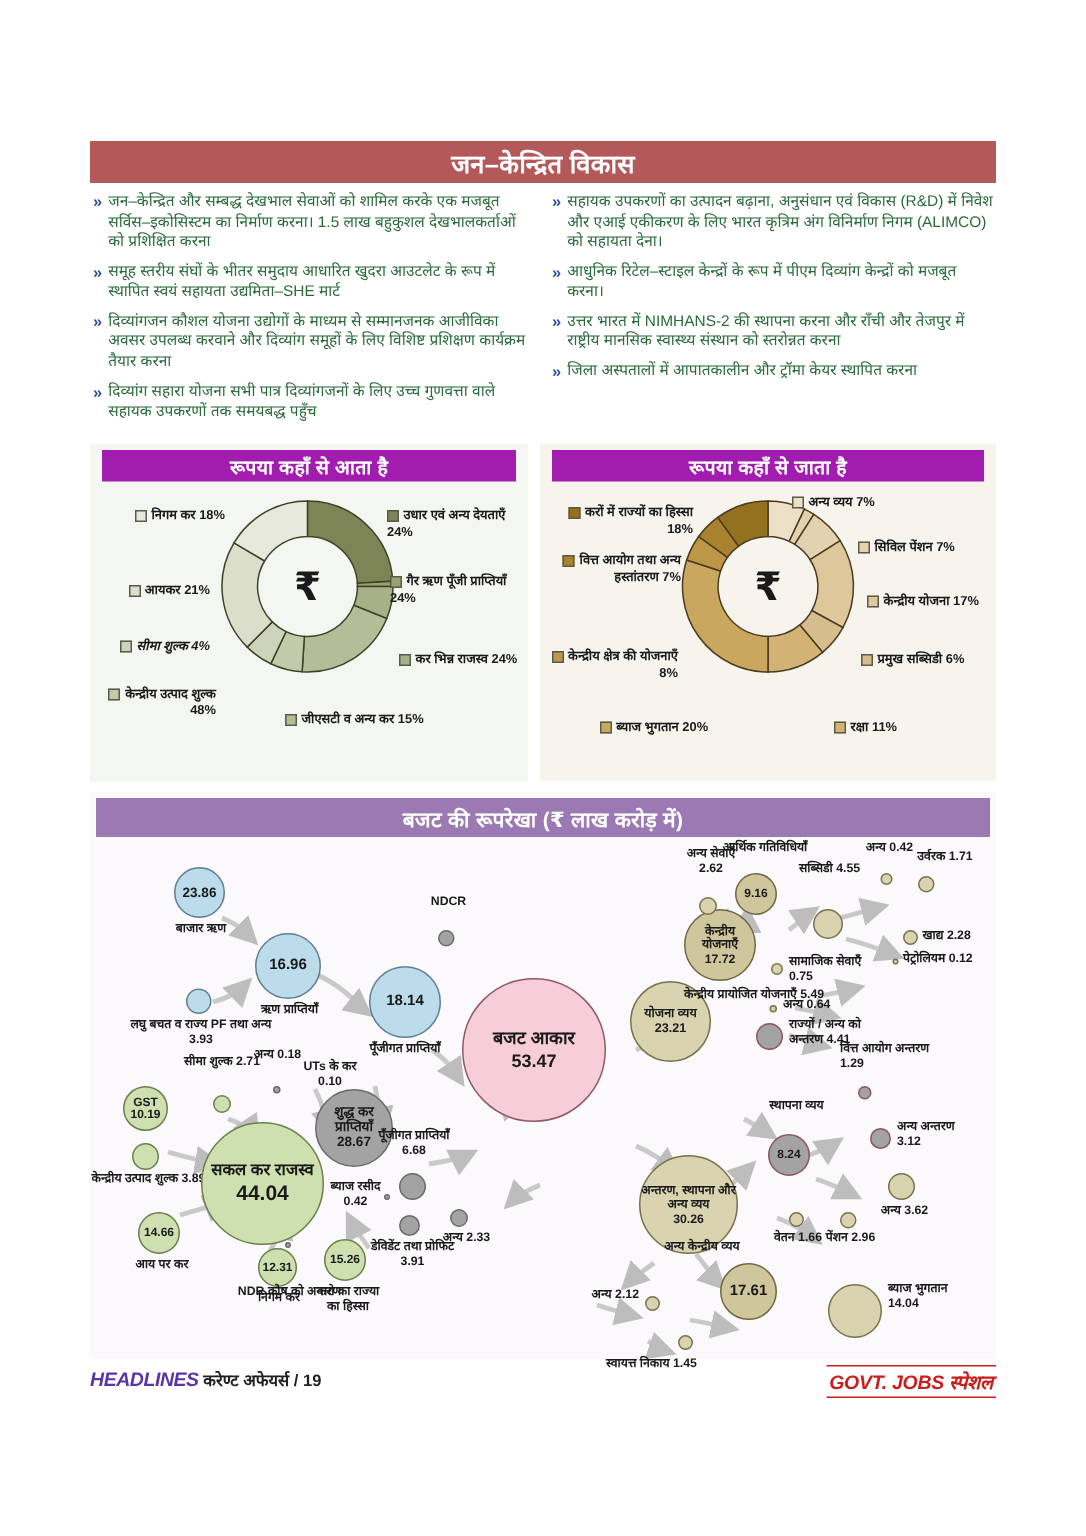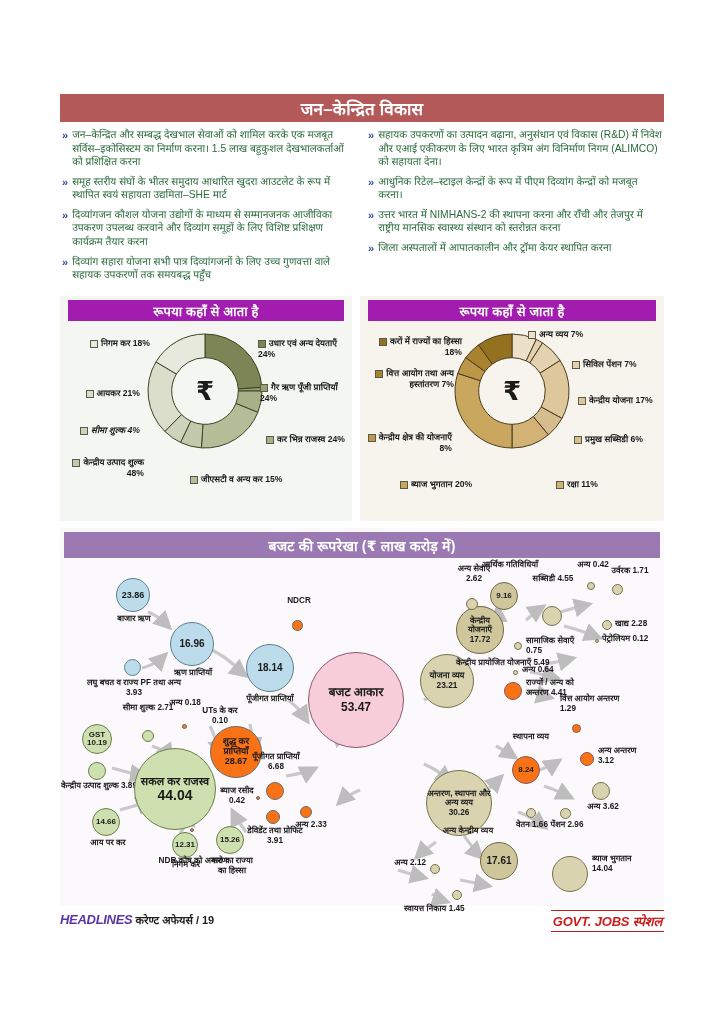--- a/index.html
+++ b/index.html
@@ -72,23 +72,23 @@
   .bub{
     position:absolute;border-radius:50%;
     box-sizing:border-box;
     display:flex;align-items:center;justify-content:center;
     text-align:center;font-weight:bold;color:#1a1a1a;
     border:1px solid #4a4a4a;
     line-height:1.12;
   }
   .blue{background:#bcdcec;border-color:#5d7f91;}
   .green{background:#cfe0b0;border-color:#6c7d4e;}
-  .grey{background:#f97316;border-color:#6a6a6a;text-align:center;}
+  .grey{background:#a3a3a3;border-color:#6a6a6a;text-align:center;}
   .pink{background:#f6cdd8;border-color:#8e5968;}
-  .pinkd{background:#f97316;border-color:#8a5560;}
+  .pinkd{background:#a3a3a3;border-color:#8a5560;}
   .khaki{background:#d9d3b0;border-color:#77714c;}
   .khaki2{background:#cfc69b;border-color:#6f6844;}
   .cap{
     position:absolute;font-size:8.2px;font-weight:bold;color:#1a1a1a;
     line-height:1.2;text-align:center;
   }
   .cap.l{text-align:left;}
   .cap.r{text-align:right;}
   svg.arrows{position:absolute;left:0;top:0;width:604px;height:345px;overflow:visible;}
 
@@ -115,21 +115,21 @@
     <div class="bullet">
       <span class="chev">»</span>
       <span class="btxt">जन–केन्द्रित और सम्बद्ध देखभाल सेवाओं को शामिल करके एक मजबूत सर्विस–इकोसिस्टम का निर्माण करना। 1.5 लाख बहुकुशल देखभालकर्ताओं को प्रशिक्षित करना</span>
     </div>
     <div class="bullet">
       <span class="chev">»</span>
       <span class="btxt">समूह स्तरीय संघों के भीतर समुदाय आधारित खुदरा आउटलेट के रूप में स्थापित स्वयं सहायता उद्यमिता–SHE मार्ट</span>
     </div>
     <div class="bullet">
       <span class="chev">»</span>
-      <span class="btxt">दिव्यांगजन कौशल योजना उद्योगों के माध्यम से सम्मानजनक आजीविका उपकरण उपलब्ध करवाने और दिव्यांग समूहों के लिए विशिष्ट प्रशिक्षण कार्यक्रम तैयार करना</span>
+      <span class="btxt">दिव्यांगजन कौशल योजना उद्योगों के माध्यम से सम्मानजनक आजीविका अवसर उपलब्ध करवाने और दिव्यांग समूहों के लिए विशिष्ट प्रशिक्षण कार्यक्रम तैयार करना</span>
     </div>
     <div class="bullet">
       <span class="chev">»</span>
       <span class="btxt">दिव्यांग सहारा योजना सभी पात्र दिव्यांगजनों के लिए उच्च गुणवत्ता वाले सहायक उपकरणों तक समयबद्ध पहुँच</span>
     </div>
   </div>
 
   <div class="bullets" style="left:368px;top:128px;width:296px;">
     <div class="bullet">
       <span class="chev">»</span>

